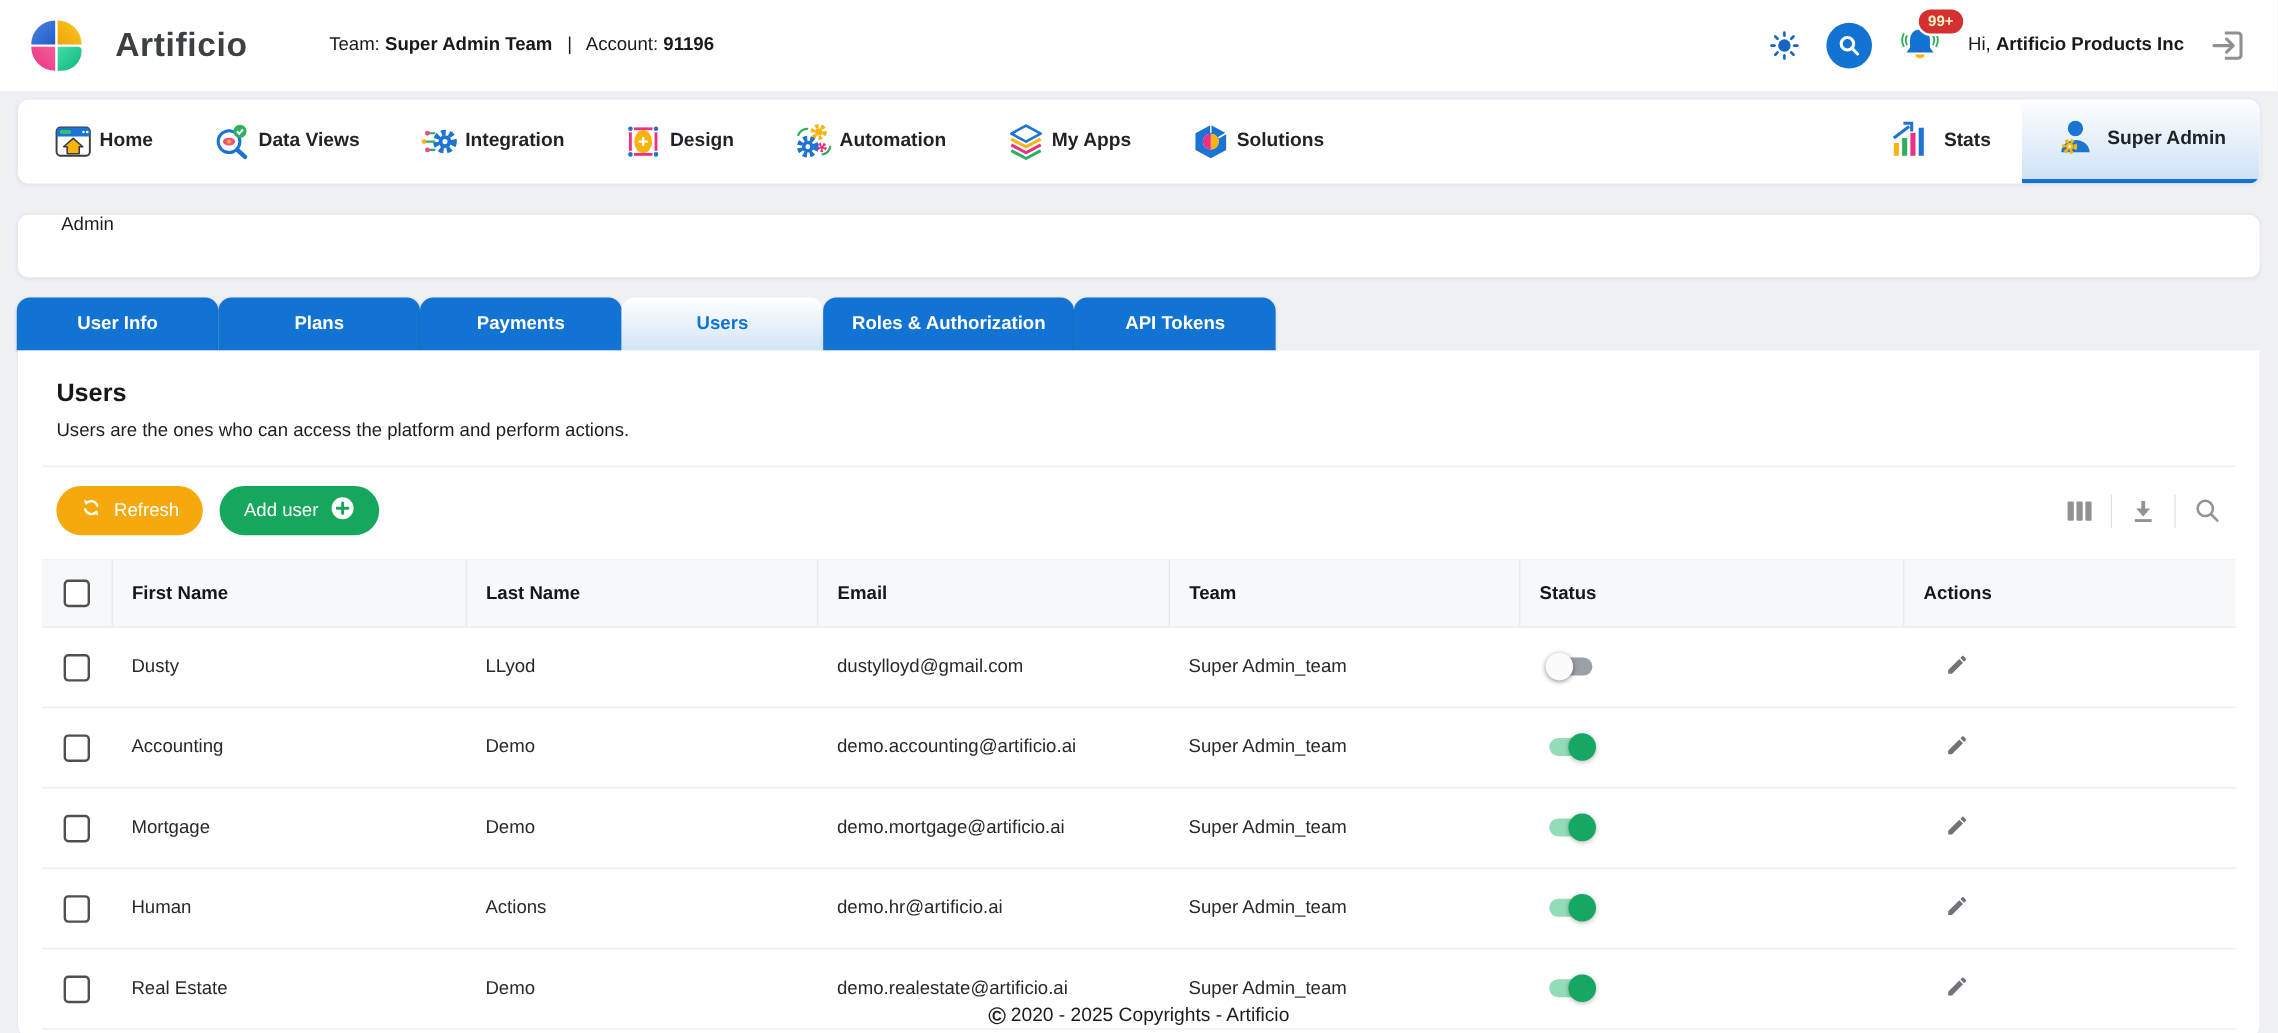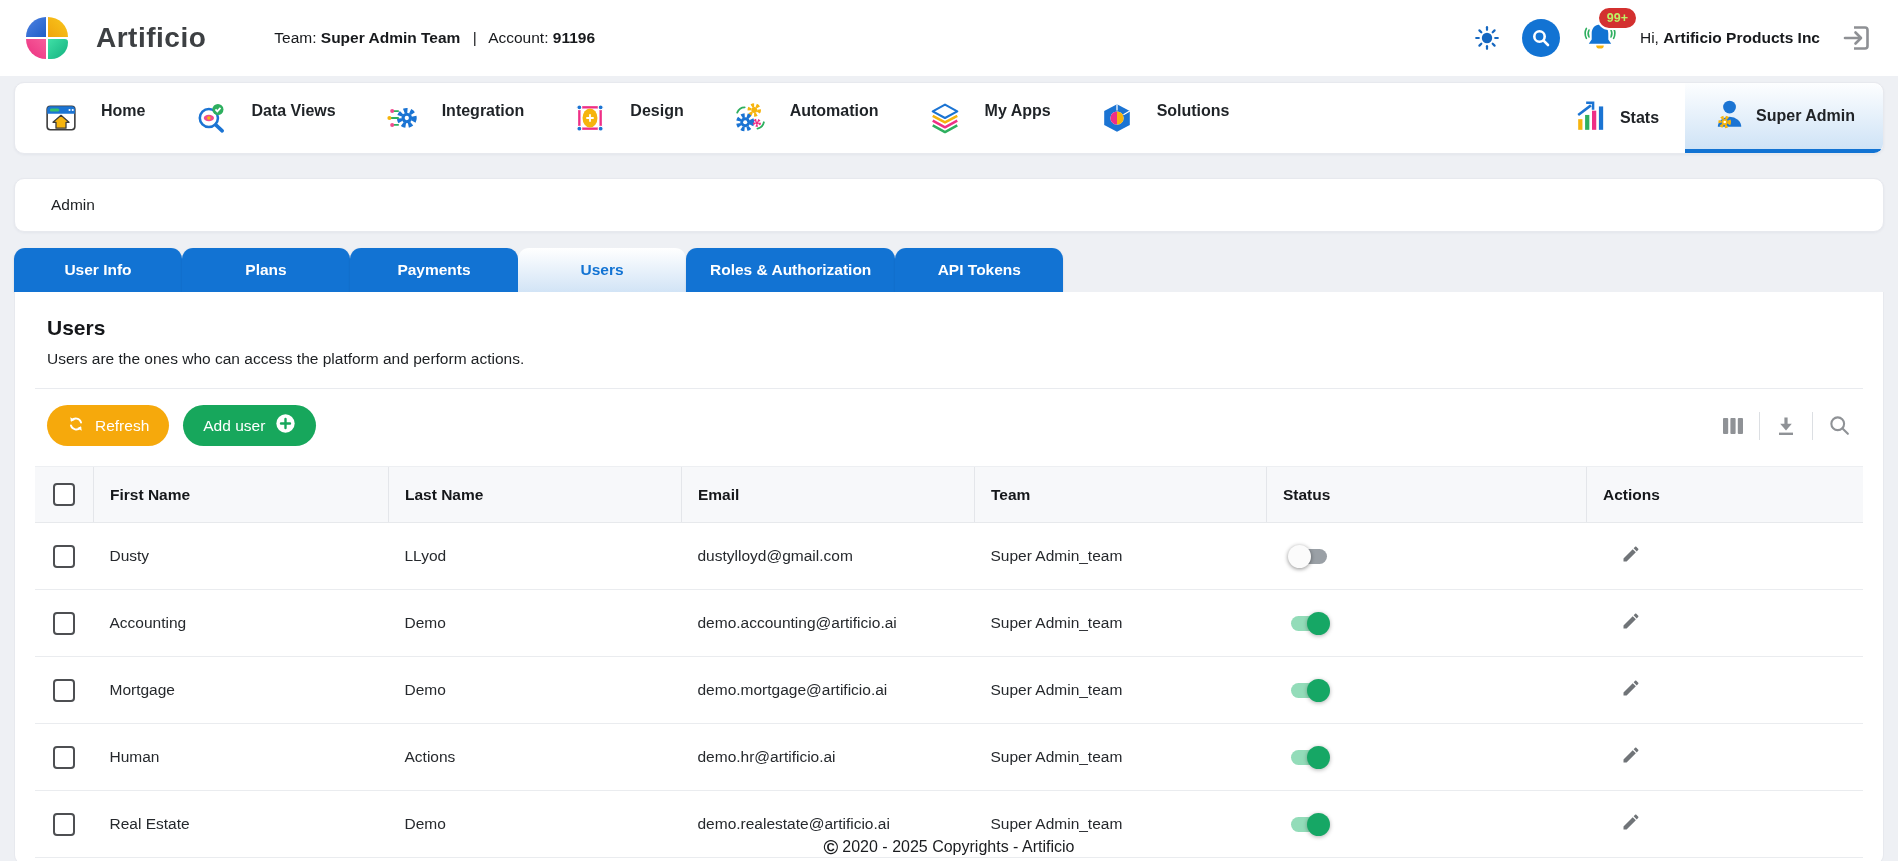--- a/index.html
+++ b/index.html
@@ -15,34 +15,34 @@
   .logo-mark .q-tr{background:linear-gradient(45deg,#f0a40c,#f9c81e);border-radius:0 20px 0 0}
   .logo-mark .q-bl{background:linear-gradient(225deg,#f65e9b,#ec2f7f);border-radius:0 0 0 20px}
   .logo-mark .q-br{background:linear-gradient(315deg,#13b07f,#3fe0a6);border-radius:0 4px 20px 0}
   .logo-text{font-size:28px;font-weight:800;color:#3d4043;letter-spacing:.5px}
   .team-info{margin-left:68px;font-size:15.5px;color:#17191c}
   .team-info .sep{margin:0 8px;color:#17191c}
   .top-actions{margin-left:auto;display:flex;align-items:center;gap:22px}
   .icon-btn{display:flex;align-items:center;justify-content:center;cursor:pointer;background:none;border:none;padding:0}
   .search-circle{width:38px;height:38px;border-radius:50%;background:#1273d3;display:flex;align-items:center;justify-content:center;cursor:pointer}
   .bell-wrap{position:relative;cursor:pointer}
-  .badge{position:absolute;top:-12px;right:-20px;background:#d3302f;color:#bef264;font-size:12.5px;font-weight:700;border-radius:12px;padding:3px 8px;border:2px solid #fff}
+  .badge{position:absolute;top:-12px;right:-20px;background:#d3302f;color:#fef9c3;font-size:12.5px;font-weight:700;border-radius:12px;padding:3px 8px;border:2px solid #fff}
   .greeting{font-size:15.5px;color:#17191c;white-space:nowrap}
 
   
   .mainnav{margin:6px 14px 0;background:#fff;border:1px solid #e7e9ee;border-radius:10px;height:70px;display:flex;align-items:stretch;box-shadow:0 1px 3px rgba(20,40,80,.05);overflow:hidden}
   .nav-items{display:flex;align-items:center;gap:50px;padding:0 30px}
-  .nav-item{display:flex;gap:24px;font-weight:600;font-size:16px;color:#1f2327;cursor:pointer;white-space:nowrap}
+  .nav-item{display:flex;align-items:center;gap:6px;font-weight:600;font-size:16px;color:#1f2327;cursor:pointer;white-space:nowrap}
   .nav-item .icon{display:flex;width:32px;height:32px}
   .nav-right{margin-left:auto;display:flex;align-items:stretch}
   .nav-stats{display:flex;align-items:center;gap:11px;font-weight:600;font-size:16px;padding:0 26px;cursor:pointer}
   .nav-super{display:flex;align-items:center;gap:11px;font-weight:600;font-size:16px;padding:0 28px;cursor:pointer;background:linear-gradient(180deg,#fdfeff 0%,#cfe3f6 100%);border-bottom:4px solid #1273d3;box-sizing:border-box;border-radius:0 10px 0 0}
 
   
-  .breadcrumb-bar{margin:24px 14px 0;background:#fff;border:1px solid #e7e9ee;border-radius:10px;height:52px;display:flex;align-items:center;padding:0 36px;font-size:15.5px;color:#1c1f22;box-shadow:0 1px 3px rgba(20,40,80,.05)}
+  .breadcrumb-bar{margin:24px 14px 0;background:#fff;border:1px solid #e7e9ee;border-radius:10px;height:52px;display:flex;align-items:flex-start;padding:0 36px;font-size:15.5px;color:#1c1f22;box-shadow:0 1px 3px rgba(20,40,80,.05)}
 
   
   .tabs{margin:16px 14px 0;display:flex;gap:0}
   .tab{min-width:168px;height:44px;background:#1273d3;color:#fff;font-weight:700;font-size:15.5px;display:flex;align-items:center;justify-content:center;border-radius:11px 11px 0 0;padding:0 24px;cursor:pointer;box-sizing:border-box;box-shadow:0 1px 2px rgba(20,40,80,.15)}
   .tab.active{background:linear-gradient(180deg,#ffffff 0%,#d2e4f6 100%);color:#1273d3;box-shadow:none}
 
   
   .content-card{margin:0 14px;background:#fff;border:1px solid #e7e9ee;border-top:none;border-radius:0 0 10px 10px;padding:16px 20px 0;position:relative;height:573px;box-sizing:border-box;overflow:hidden}
   .section-title{font-size:21px;font-weight:700;color:#15171a;margin:8px 0 0 12px}
   .section-sub{font-size:15.5px;color:#1c1f22;margin:10px 0 0 12px}

